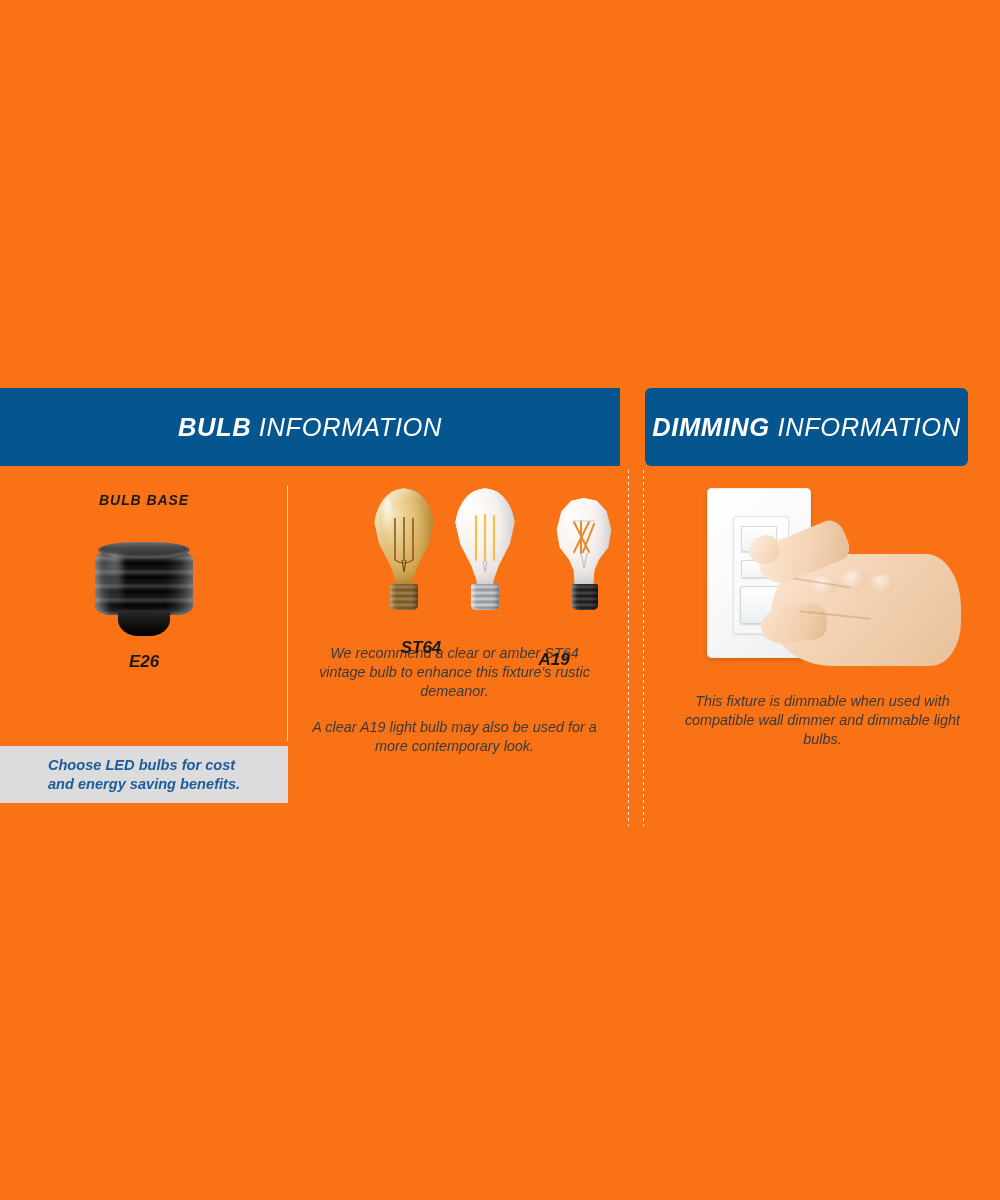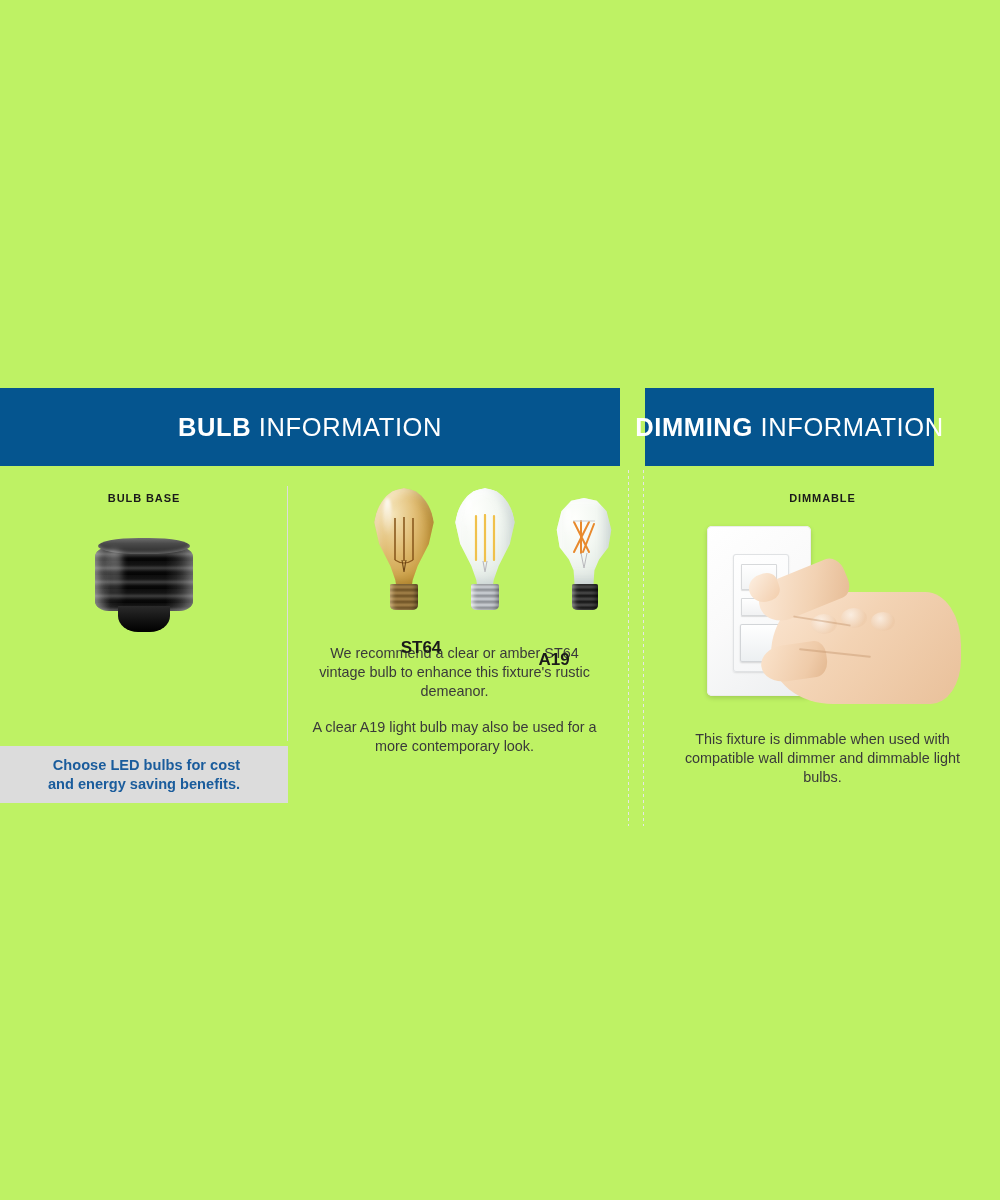--- a/index.html
+++ b/index.html
@@ -3,31 +3,31 @@
 <meta charset="utf-8">
 <style>
   * { box-sizing: border-box; margin: 0; padding: 0; }
   html, body {
     width: 1000px; height: 1200px;
     background: #ffffff;
     font-family: "Liberation Sans", sans-serif;
     color: #231f20;
     overflow: hidden;
   }
-  #page { position: relative; width: 1000px; height: 1200px; background:#bef264; }
+  #page { position: relative; width: 1000px; height: 1200px; background:#f97316;font-style:italic; }
 
   
   .hdr {
     position: absolute;
     height: 78px;
     background: #05558f;
     display: flex; align-items: center; justify-content: center;
   }
   #hdr-bulb    { left: 0px;   top: 388px; width: 620px; }
-  #hdr-dimming { left: 645px; top: 388px; width: 289px; }
+  #hdr-dimming { left: 645px; top: 388px; width: 323px; border-radius: 6px; }
   .hdr-text {
     color: #ffffff;
     font-size: 25.5px;
     letter-spacing: 0.6px;
     white-space: nowrap;
     font-weight: 400;
   }
   .hdr-text .b { font-weight: 700; }
 
   
@@ -50,21 +50,21 @@
   }
 
   
   .col { position: absolute; top: 0; }
   #col-base  { left: 0px;   width: 288px; }
   #col-shape { left: 289px; width: 331px; }
   #col-dim   { left: 0px;   width: 355px; }
 
   .sec-title {
     text-align: center;
-    font-size: 11px;
+    font-size: 14px;
     font-weight: 700;
     letter-spacing: 0.9px;
     color: #1a1a1a;
     margin-top: 26px;
   }
 
   .body-txt {
     text-align: center;
     font-size: 14.4px;
     line-height: 19px;
@@ -185,21 +185,21 @@
     position: absolute; text-align: center; font-size: 17px; font-weight: 700; color:#1a1a1a;
   }
 
   
   #callout {
     position: absolute; left: 0px; top: 746px; width: 288px; height: 57px;
     background: #dcdcdc;
     display: flex; align-items: center; justify-content: center;
   }
   #callout .ctxt {
-    text-align: right;
+    text-align: left;
     color: #1a5c9c;
     font-size: 14.6px;
     font-weight: 700;
     line-height: 19px;
   }
 
   
   #dimmer-wrap { position: relative; width: 100%; height: 190px; margin-top: 14px; }
   .plate {
     position: absolute; left: 62px; top: 8px; width: 104px; height: 170px;
@@ -293,20 +293,21 @@
 
       <div id="socket-wrap">
         <div class="socket">
           <div class="threads"></div>
           <div class="cap"></div>
           <div class="tip"></div>
           <div class="gloss"></div>
         </div>
       </div>
 
+      <div class="item-label" style="margin-top:14px;">E26</div>
 
     </div>
 
     <div id="col-shape" class="col">
 
       <div id="bulbs-row">
 
         <div class="bulb st64" style="left:84px;">
           <div class="glass glass-amber"></div>
           <div class="fil" style="left:16px; top:28px;">
@@ -353,21 +354,20 @@
 
   <div id="callout">
     <div class="ctxt">
       <span>Choose LED bulbs for cost</span><br>
       <span>and energy saving benefits.</span>
     </div>
   </div>
 
   <div id="panel-dimming">
     <div id="col-dim" class="col">
-      <div class="sec-title">DIMMABLE</div>
 
       <div id="dimmer-wrap">
 
         <div class="plate">
           <div class="inner">
             <div class="slot"></div>
             <div class="slot2"></div>
             <div class="paddle"></div>
           </div>
         </div>

